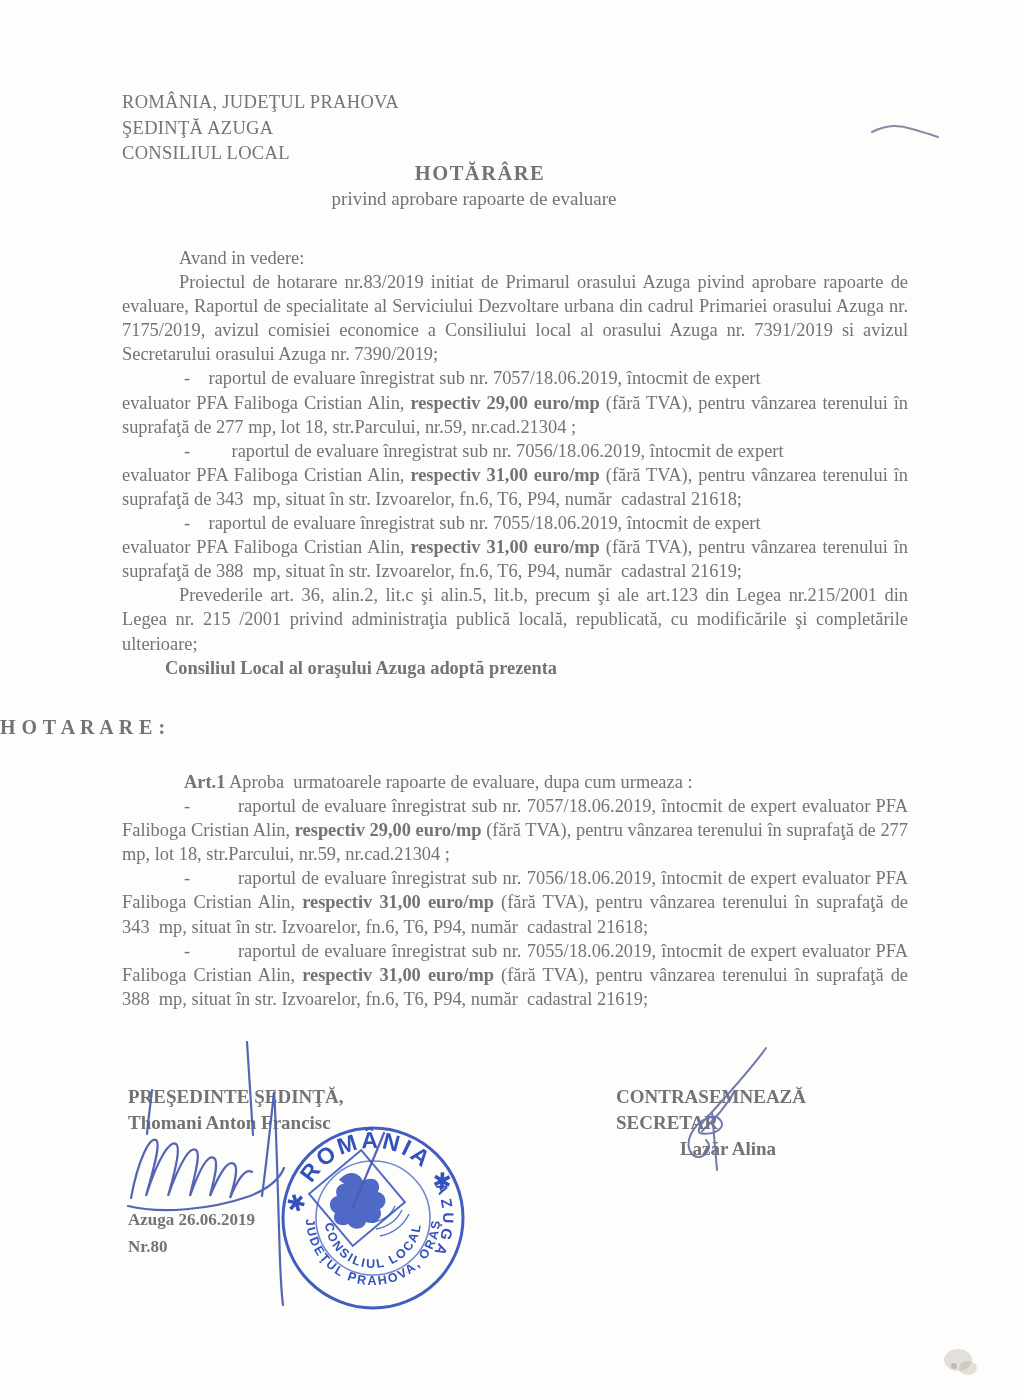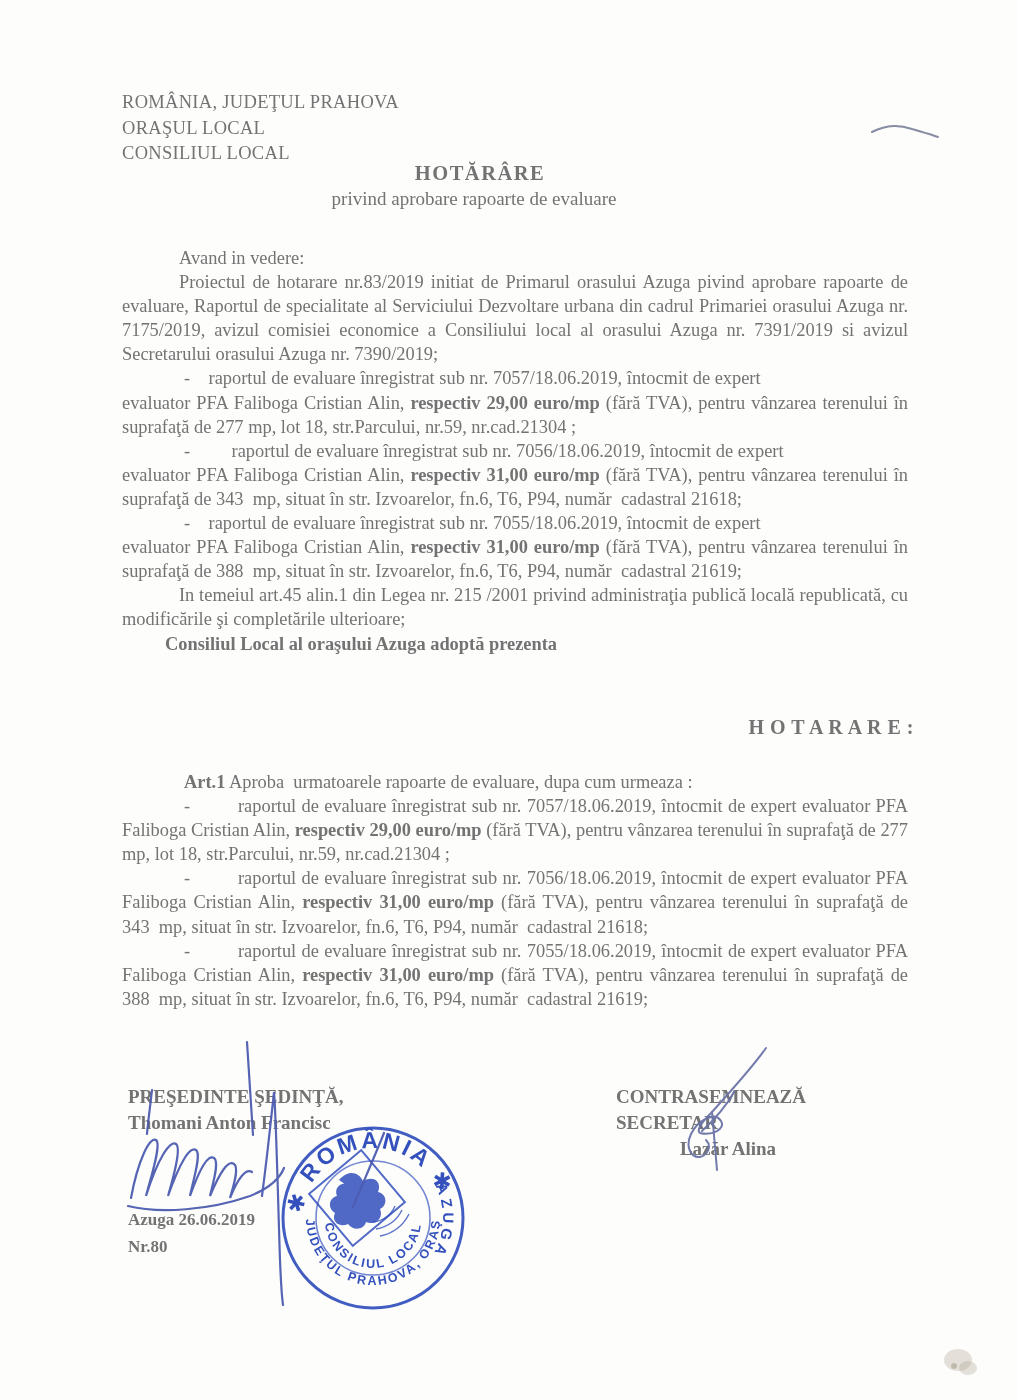--- a/index.html
+++ b/index.html
@@ -19,55 +19,55 @@
   .col{position:absolute;left:122px;width:786px;font-size:18.4px;line-height:24.1px;text-align:justify;}
   .preamble{top:246px;}
   .art1{top:770px;}
   .art2{top:1016px;}
   .p{margin:0;text-indent:57px;}
   .p.bullet{text-indent:62px;}
   .p.adopt{text-indent:43px;font-weight:bold;}
   .p.art{text-indent:62px;}
   .p.art2i{text-indent:64px;}
   .b{font-weight:bold;}
-  .section-title{position:absolute;left:0;top:716px;width:1018px;text-align:right;
+  .section-title{position:absolute;left:0;top:716px;width:1018px;text-align:left;
     font-weight:bold;font-size:20px;padding-right:104px;box-sizing:border-box;letter-spacing:.5px;}
   .sig-left{position:absolute;left:128px;top:1084px;font-weight:bold;font-size:19px;line-height:26px;}
   .sig-right{position:absolute;left:616px;top:1084px;width:290px;font-weight:bold;font-size:19px;line-height:26px;}
   .sig-right .name{text-align:center;padding-right:66px;}
   .footer{position:absolute;left:128px;top:1206px;font-weight:bold;font-size:17px;line-height:27px;}
   .stamp-svg{position:absolute;left:277px;top:1122px;}
   .ink-overlay{position:absolute;left:0;top:0;pointer-events:none;}
   .stamp-arc-big{font-family:"Liberation Sans","DejaVu Sans",sans-serif;font-weight:bold;font-size:23px;letter-spacing:3px;}
   .stamp-arc-mid{font-family:"Liberation Sans","DejaVu Sans",sans-serif;font-weight:bold;font-size:15px;letter-spacing:4px;}
   .stamp-arc-sm{font-family:"Liberation Sans","DejaVu Sans",sans-serif;font-weight:bold;font-size:12.5px;letter-spacing:2px;}
 </style>
 </head>
 <body>
 
 <div class="page">
 
   <div class="hdr">
     <div>ROMÂNIA, JUDEŢUL PRAHOVA</div>
-    <div>ORAŞUL LOCAL</div>
+    <div>ŞEDINŢĂ AZUGA</div>
     <div>CONSILIUL LOCAL</div>
   </div>
 
   <div class="title-wrap">
     <div class="doc-title">HOTĂRÂRE</div>
     <div class="doc-subtitle">privind aprobare rapoarte de evaluare</div>
   </div>
 
   <div class="col preamble">
     <p class="p">Avand in vedere:</p>
     <p class="p"><span>Proiectul de hotarare nr.83/2019 initiat de Primarul orasului Azuga pivind aprobare rapoarte de evaluare, Raportul de specialitate al Serviciului Dezvoltare urbana din cadrul Primariei orasului Azuga nr. 7175/2019, avizul comisiei economice a Consiliului local al orasului Azuga nr. 7391/2019 si avizul Secretarului orasului Azuga nr. 7390/2019;</span></p>
     <p class="p bullet"><span>-&nbsp;&nbsp;&nbsp; raportul de evaluare înregistrat sub nr. 7057/18.06.2019, întocmit de expert</span><br><span>evaluator PFA Faliboga Cristian Alin, </span><span class="b">respectiv 29,00 euro/mp</span><span> (fără TVA), pentru vânzarea terenului în suprafaţă de 277 mp, lot 18, str.Parcului, nr.59, nr.cad.21304 ;</span></p>
     <p class="p bullet"><span>-&nbsp;&nbsp;&nbsp;&nbsp;&nbsp;&nbsp;&nbsp;&nbsp; raportul de evaluare înregistrat sub nr. 7056/18.06.2019, întocmit de expert</span><br><span>evaluator PFA Faliboga Cristian Alin, </span><span class="b">respectiv 31,00 euro/mp</span><span> (fără TVA), pentru vânzarea terenului în suprafaţă de 343&nbsp; mp, situat în str. Izvoarelor, fn.6, T6, P94, număr&nbsp; cadastral 21618;</span></p>
     <p class="p bullet"><span>-&nbsp;&nbsp;&nbsp; raportul de evaluare înregistrat sub nr. 7055/18.06.2019, întocmit de expert</span><br><span>evaluator PFA Faliboga Cristian Alin, </span><span class="b">respectiv 31,00 euro/mp</span><span> (fără TVA), pentru vânzarea terenului în suprafaţă de 388&nbsp; mp, situat în str. Izvoarelor, fn.6, T6, P94, număr&nbsp; cadastral 21619;</span></p>
-    <p class="p"><span>In temeiul art.45 alin.1 din Legea nr. 215 /2001 privind administraţia publică locală republicată, cu modificările şi completările ulterioare;</span></p>
+    <p class="p"><span>Prevederile art. 36, alin.2, lit.c şi alin.5, lit.b, precum şi ale art.123 din Legea nr.215/2001 din Legea nr. 215 /2001 privind administraţia publică locală, republicată, cu modificările şi completările ulterioare;</span></p>
     <p class="p adopt"><span class="b">Consiliul Local al oraşului Azuga adoptă prezenta</span></p>
   </div>
 
   <div class="section-title">H O T A R A R E :</div>
 
   <div class="col art1">
     <p class="p art"><span class="b">Art.1</span><span> Aproba&nbsp; urmatoarele rapoarte de evaluare, dupa cum urmeaza :</span></p>
     <p class="p bullet"><span>-&nbsp;&nbsp;&nbsp;&nbsp;&nbsp;&nbsp;&nbsp;&nbsp; raportul de evaluare înregistrat sub nr. 7057/18.06.2019, întocmit de expert evaluator PFA Faliboga Cristian Alin, </span><span class="b">respectiv 29,00 euro/mp</span><span> (fără TVA), pentru vânzarea terenului în suprafaţă de 277 mp, lot 18, str.Parcului, nr.59, nr.cad.21304 ;</span></p>
     <p class="p bullet"><span>-&nbsp;&nbsp;&nbsp;&nbsp;&nbsp;&nbsp;&nbsp;&nbsp; raportul de evaluare înregistrat sub nr. 7056/18.06.2019, întocmit de expert evaluator PFA Faliboga Cristian Alin, </span><span class="b">respectiv 31,00 euro/mp</span><span> (fără TVA), pentru vânzarea terenului în suprafaţă de 343&nbsp; mp, situat în str. Izvoarelor, fn.6, T6, P94, număr&nbsp; cadastral 21618;</span></p>
     <p class="p bullet"><span>-&nbsp;&nbsp;&nbsp;&nbsp;&nbsp;&nbsp;&nbsp;&nbsp; raportul de evaluare înregistrat sub nr. 7055/18.06.2019, întocmit de expert evaluator PFA Faliboga Cristian Alin, </span><span class="b">respectiv 31,00 euro/mp</span><span> (fără TVA), pentru vânzarea terenului în suprafaţă de 388&nbsp; mp, situat în str. Izvoarelor, fn.6, T6, P94, număr&nbsp; cadastral 21619;</span></p>

